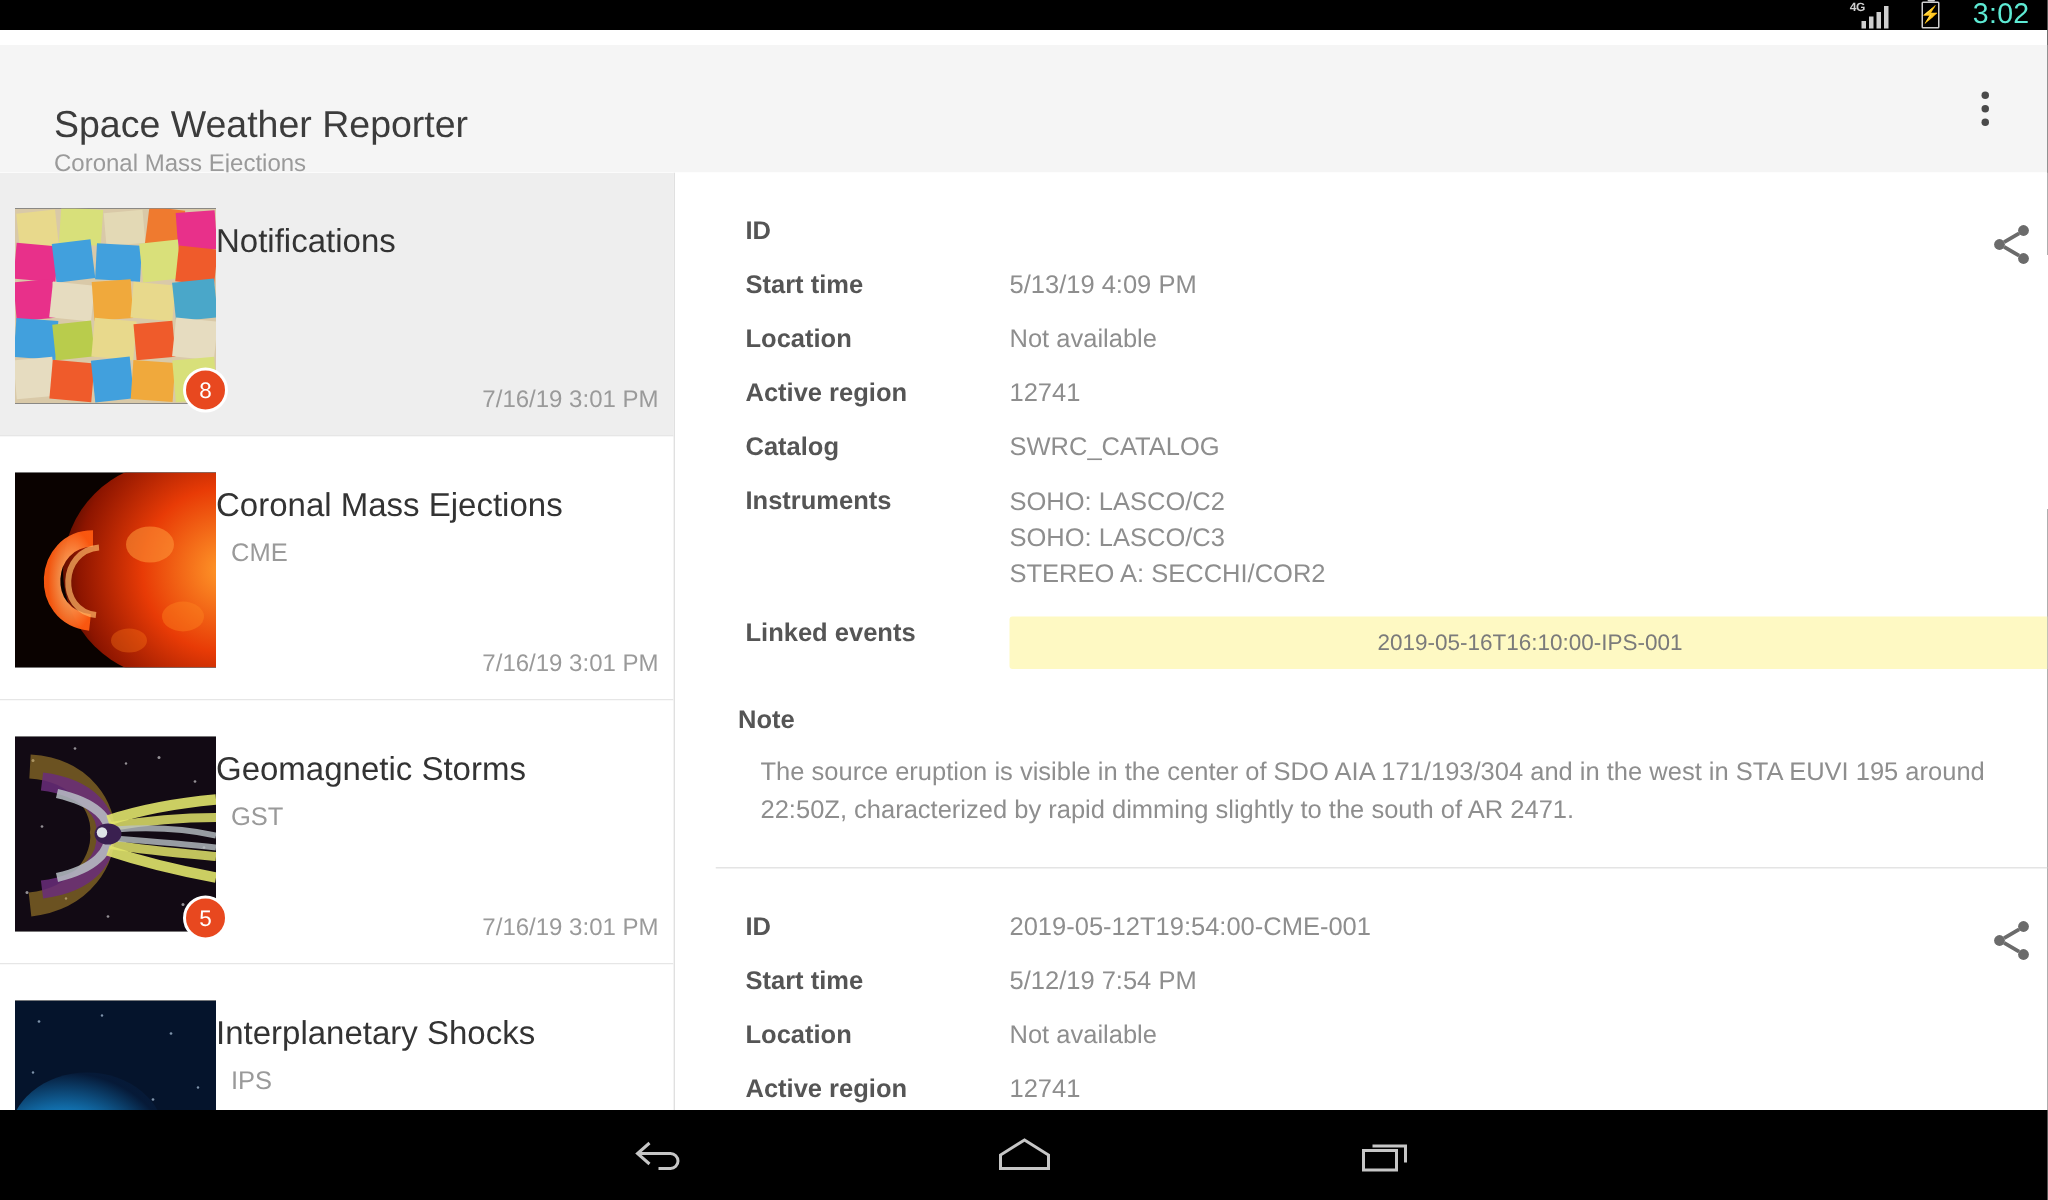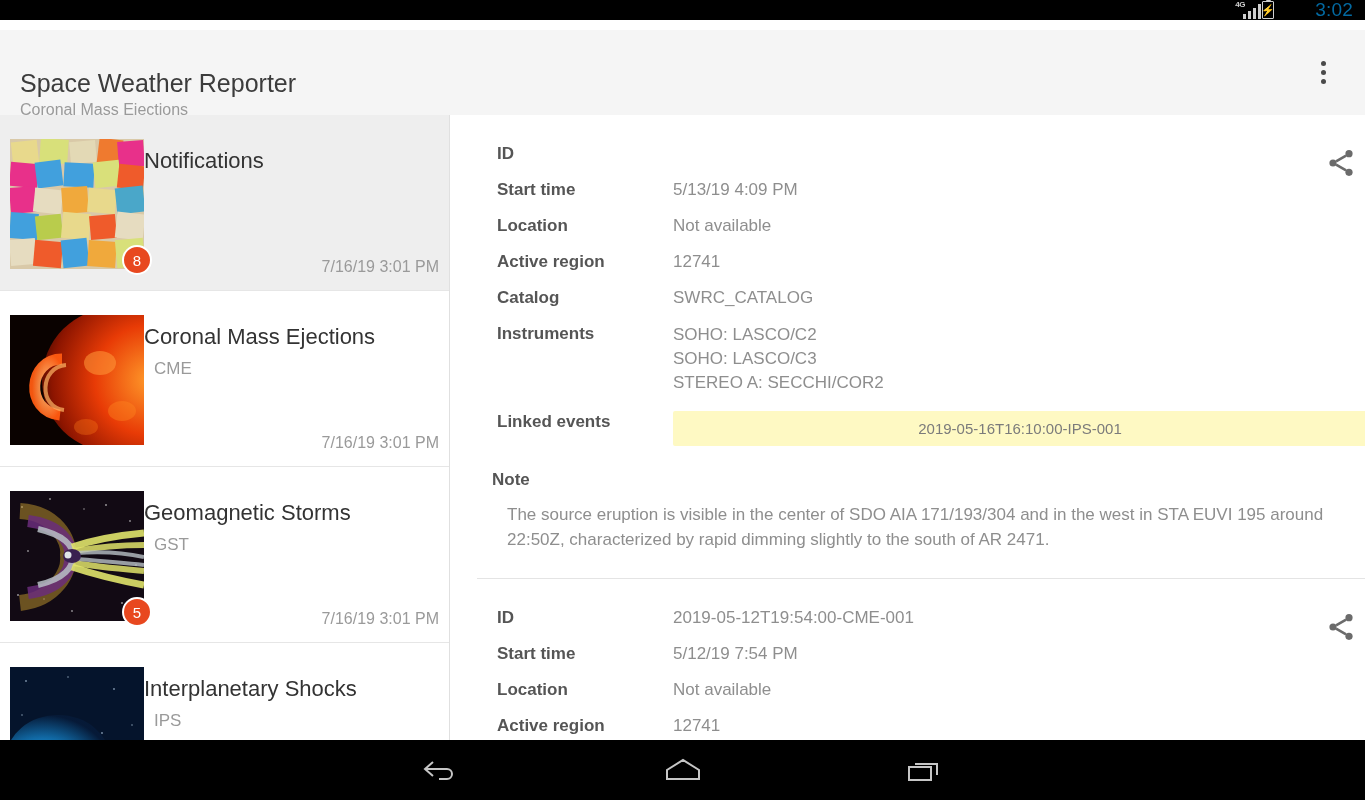--- a/index.html
+++ b/index.html
@@ -8,21 +8,21 @@
     background:#000;
     font-family:"Liberation Sans", sans-serif;
     overflow:hidden;
   }
   #screen { position:relative; width:1365px; height:800px; background:#fff; }
 
   
   .status-bar{
     position:absolute; left:0; top:0; width:1365px; height:20px;
     background:#000; display:flex; align-items:center;
-    justify-content:flex-end; padding-right:12px; gap:1px;
+    justify-content:flex-end; padding-right:12px; gap:22px;
   }
   .sb-signal{ position:relative; width:26px; height:18px; display:block; }
   .sb-4g{
     position:absolute; left:0; top:0px; font-size:8px; color:#cfcfcf;
     font-weight:bold; letter-spacing:-0.3px; line-height:8px;
   }
   .sb-bars{ position:absolute; right:0; bottom:0; width:18px; height:15px; }
   .sb-bars i{ position:absolute; bottom:0; background:#cfcfcf; display:block; }
   .sb-bars i:nth-child(1){ left:0;  width:3px; height:5px; }
   .sb-bars i:nth-child(2){ left:5px; width:3px; height:8px; }
@@ -33,28 +33,28 @@
     border-radius:1px;
   }
   .sb-batt::before{
     content:""; position:absolute; top:-4px; left:3px; width:5px; height:3px;
     background:#cfcfcf; border-radius:1px;
   }
   .sb-batt .bolt{
     position:absolute; inset:0; color:#cfcfcf; font-size:11px;
     display:flex; align-items:center; justify-content:center; line-height:1;
   }
-  .sb-time{ color:#0369a1; font-size:19px; letter-spacing:0.2px;margin-left:40px; }
+  .sb-time{ color:#5eead4; font-size:19px; letter-spacing:0.2px; }
 
   
   .app-bar{
     position:absolute; left:0; top:30px; width:1365px; height:85px;
     background:#f5f5f5; display:flex; align-items:center;
   }
-  .app-bar .titles{ padding-left:20px; flex:1;margin-top:44px; }
+  .app-bar .titles{ padding-left:36px; flex:1;margin-top:44px; }
   .app-title{ font-size:25px; color:#3c3c3c; line-height:30px; font-weight:400; }
   .app-subtitle{ font-size:16px; color:#9a9a9a; line-height:22px; margin-top:1px; }
   .overflow-btn{
     width:56px; height:56px; margin-right:14px;
     display:flex; flex-direction:column; align-items:center;
     justify-content:center; gap:4px; cursor:pointer;
   }
   .overflow-btn span{ width:5px; height:5px; border-radius:50%; background:#4a4a4a; display:block; }
 
   

